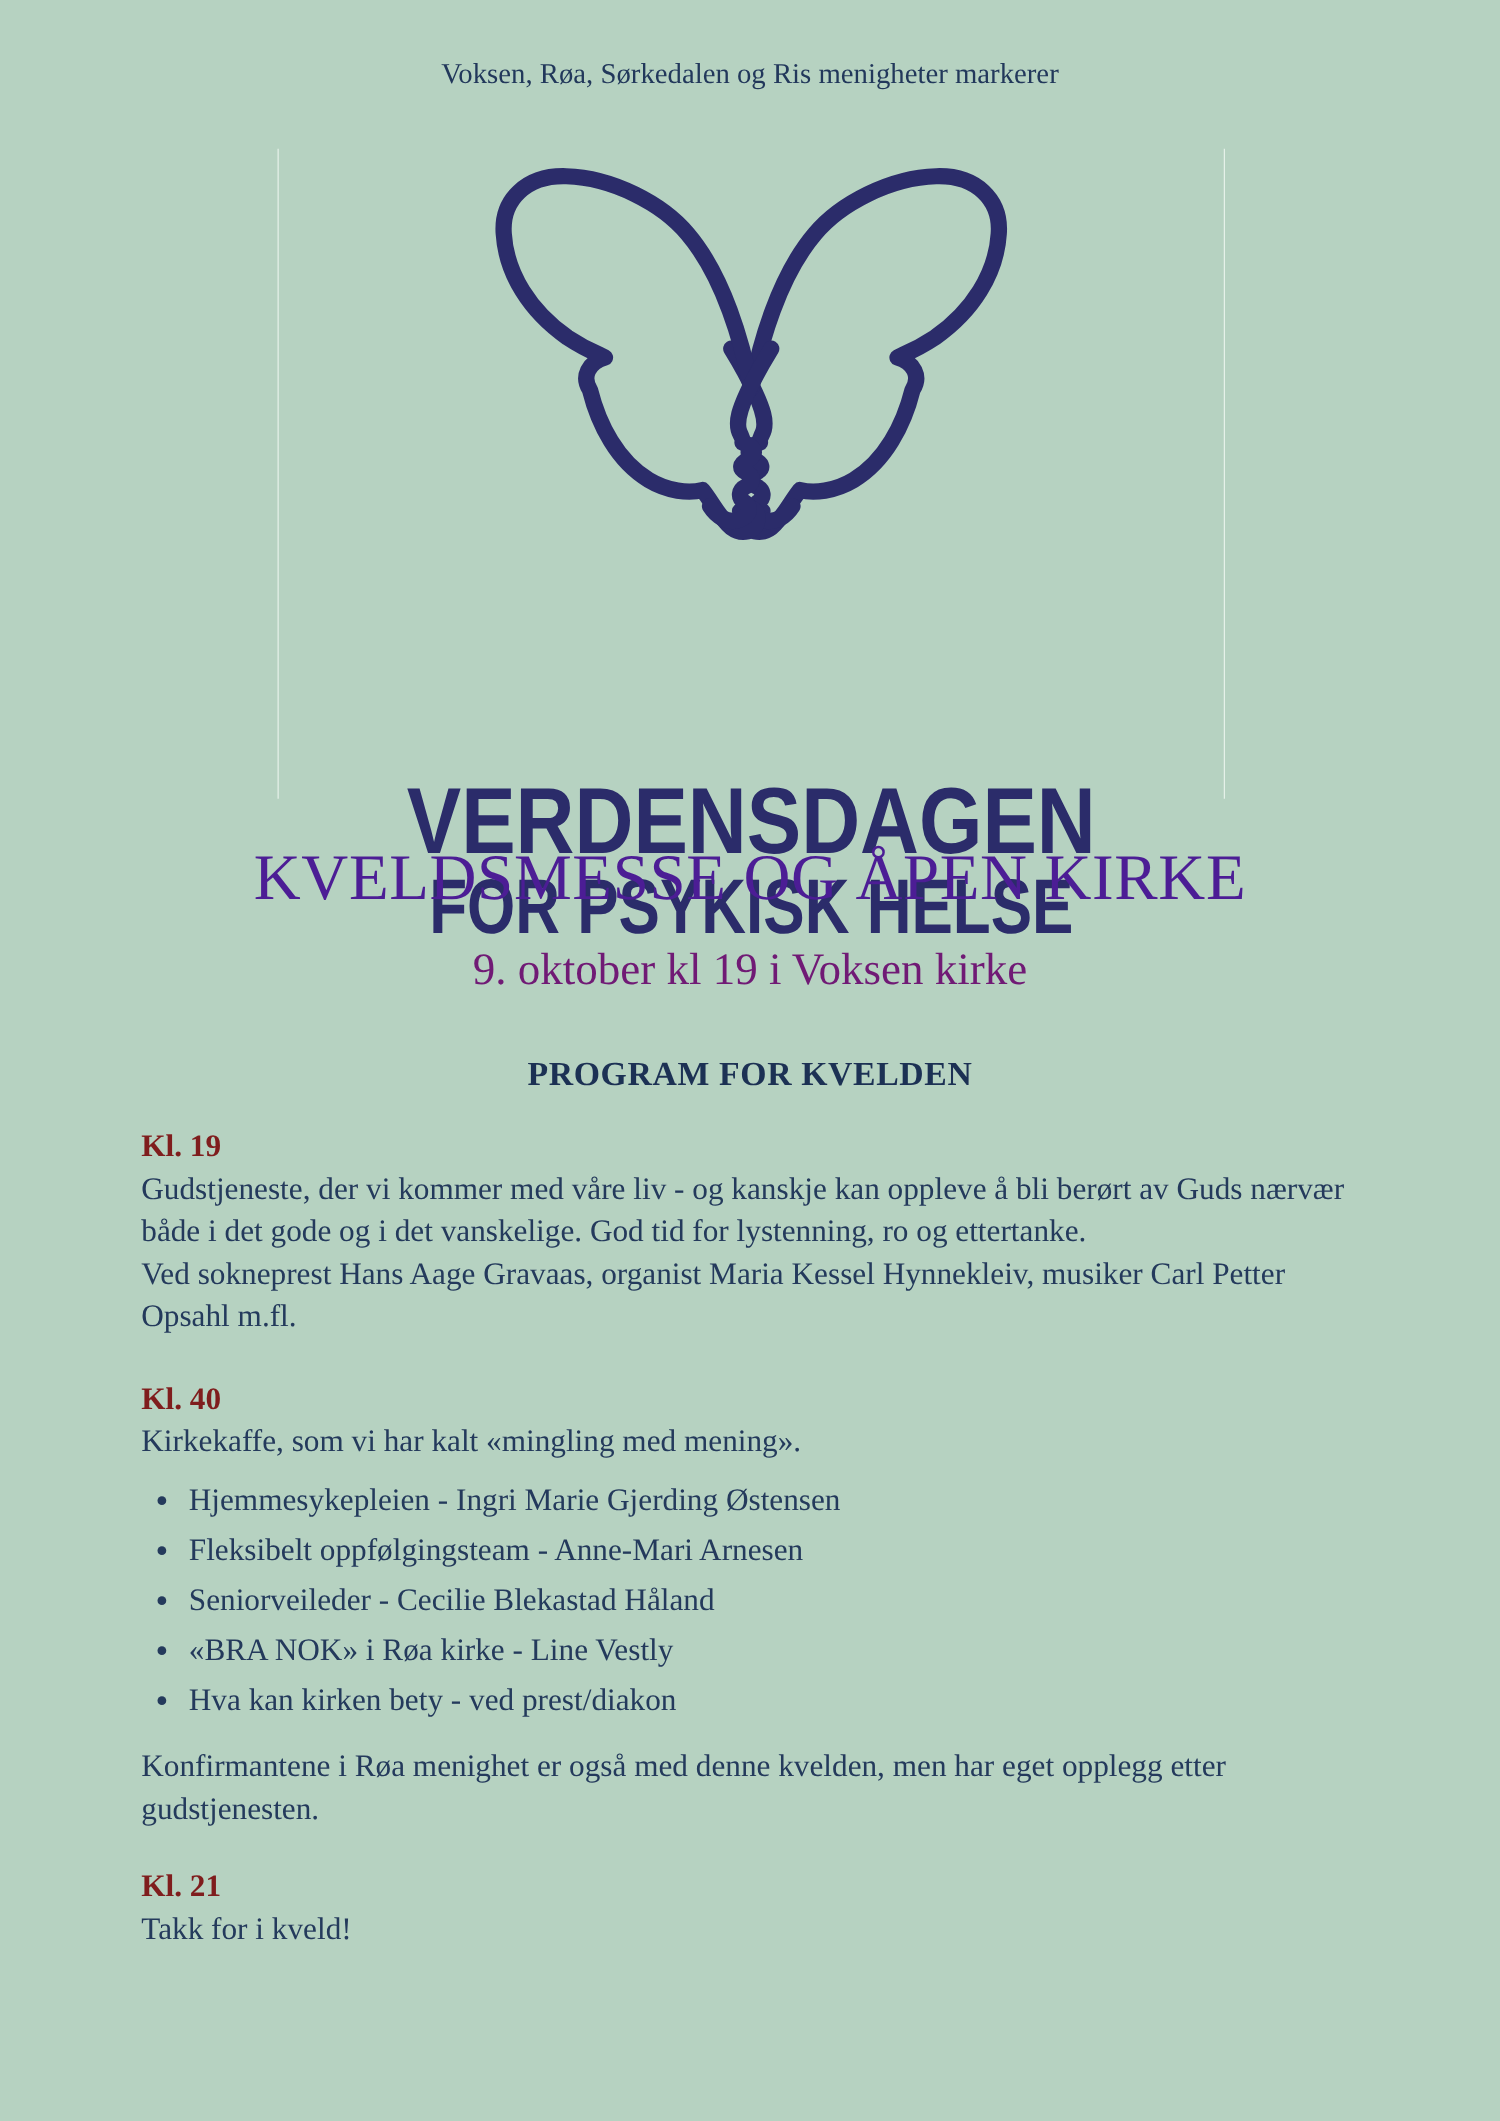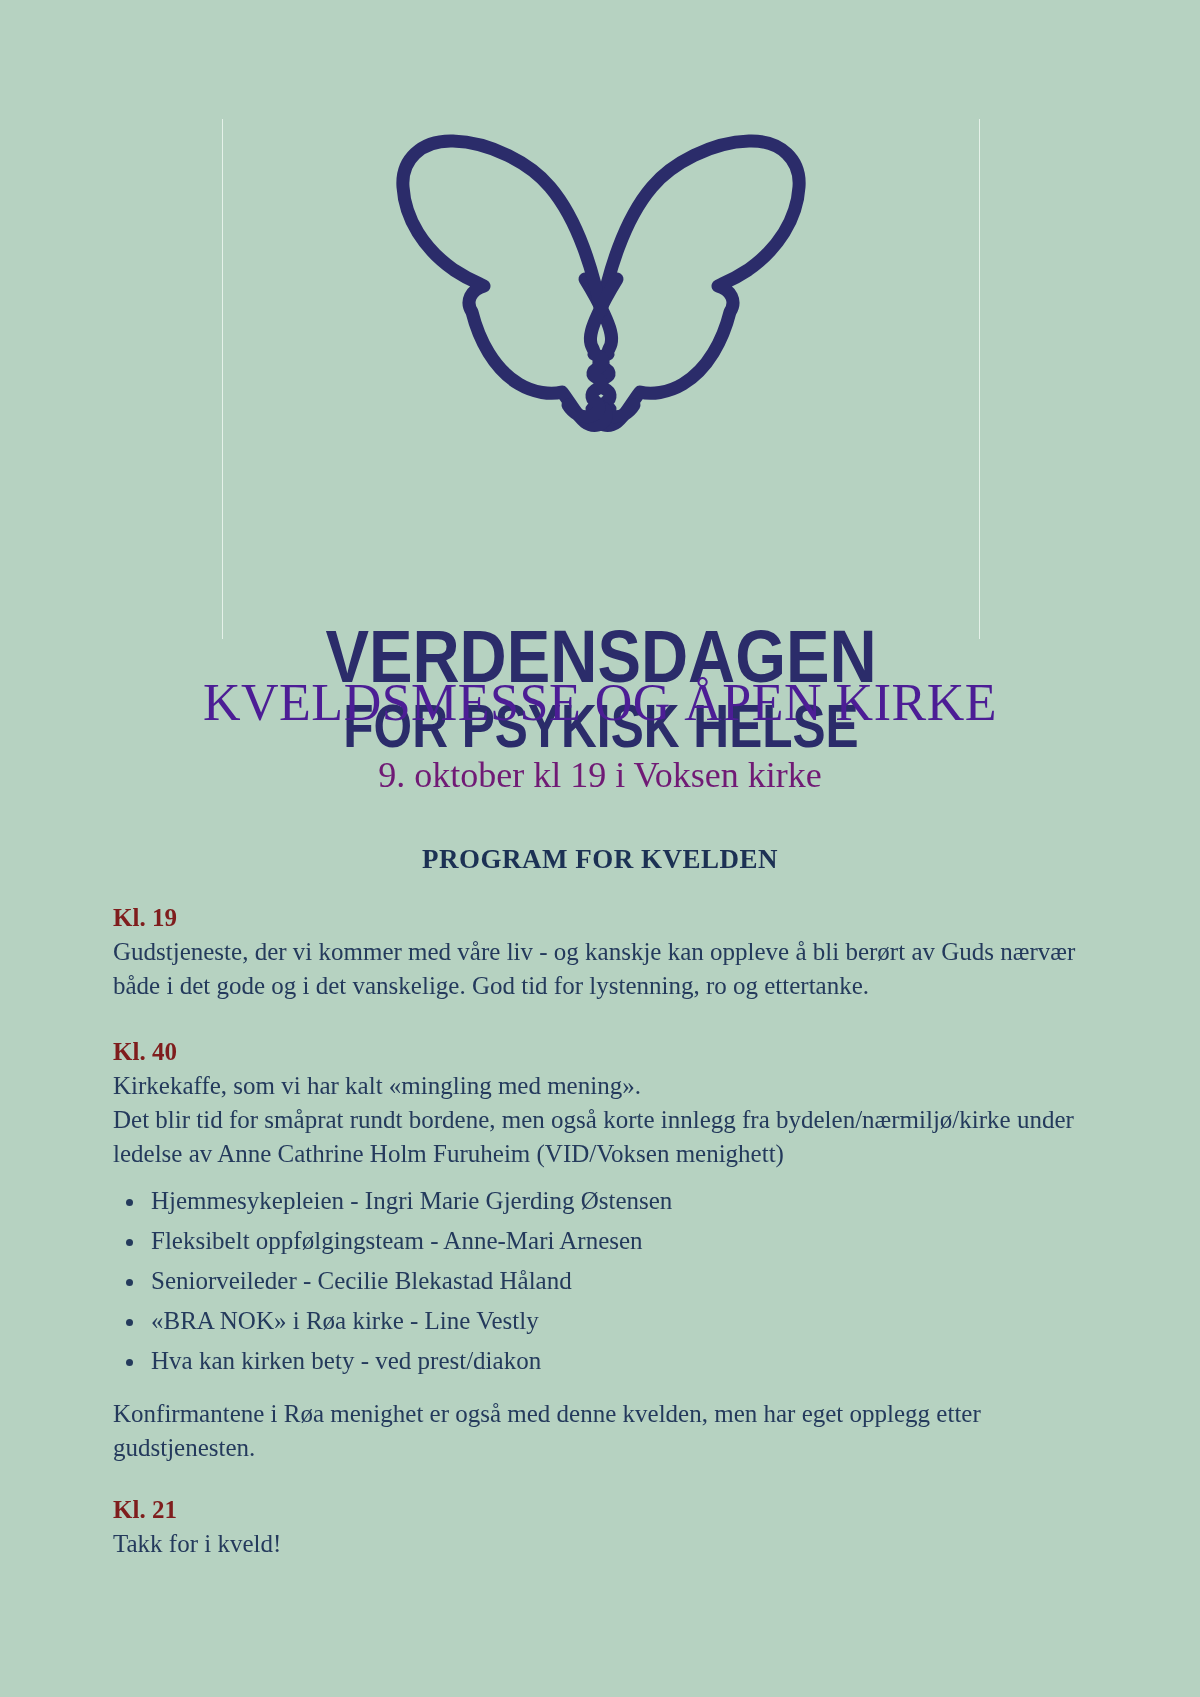--- a/index.html
+++ b/index.html
@@ -89,20 +89,21 @@
     padding-left:4px;
   }
   .note{margin-top:16px !important;}
   .kl21-heading{margin-top:28px !important;}
 </style>
 </head>
 <body>
 
 <div class="poster">
 
+  <div class="intro">Voksen, Røa, Sørkedalen og Ris menigheter markerer</div>
 
   <div class="logo-block">
 
     <div class="butterfly-wrap">
       <svg viewBox="0 0 460 335" width="460" height="335" fill="none" stroke="#2b2c6a" stroke-width="13" stroke-linecap="round" stroke-linejoin="round">
         <g>
           <path d="M 230 196
                C 237 160 252 106 281 72
                C 301 48 341 27 378 26
                C 410 25 430 45 428 72
@@ -159,24 +160,24 @@
   </div>
 
   <div class="event-title">KVELDSMESSE OG ÅPEN KIRKE</div>
   <div class="event-subtitle">9. oktober kl 19 i Voksen kirke</div>
   <div class="program-heading">PROGRAM FOR KVELDEN</div>
 
   <div class="body-text">
 
     <h3>Kl. 19</h3>
     <p>Gudstjeneste, der vi kommer med våre liv - og kanskje kan oppleve å bli berørt av Guds nærvær både i det gode og i det vanskelige. God tid for lystenning, ro og ettertanke.</p>
+    <p>Ved sokneprest Hans Aage Gravaas, organist Maria Kessel Hynnekleiv, musiker Carl Petter Opsahl m.fl.</p>
 
     <h3 class="kl20-heading">Kl. 40</h3>
     <p>Kirkekaffe, som vi har kalt «mingling med mening».</p>
-    <p>Det blir tid for småprat rundt bordene, men også korte innlegg fra bydelen/nærmiljø/kirke under ledelse av Anne Cathrine Holm Furuheim (VID/Voksen menighett)</p>
 
     <ul class="bullet-list">
       <li>Hjemmesykepleien - Ingri Marie Gjerding Østensen</li>
       <li>Fleksibelt oppfølgingsteam - Anne-Mari Arnesen</li>
       <li>Seniorveileder - Cecilie Blekastad Håland</li>
       <li>«BRA NOK» i Røa kirke - Line Vestly</li>
       <li>Hva kan kirken bety - ved prest/diakon</li>
     </ul>
 
     <p class="note">Konfirmantene i Røa menighet er også med denne kvelden, men har eget opplegg etter gudstjenesten.</p>

